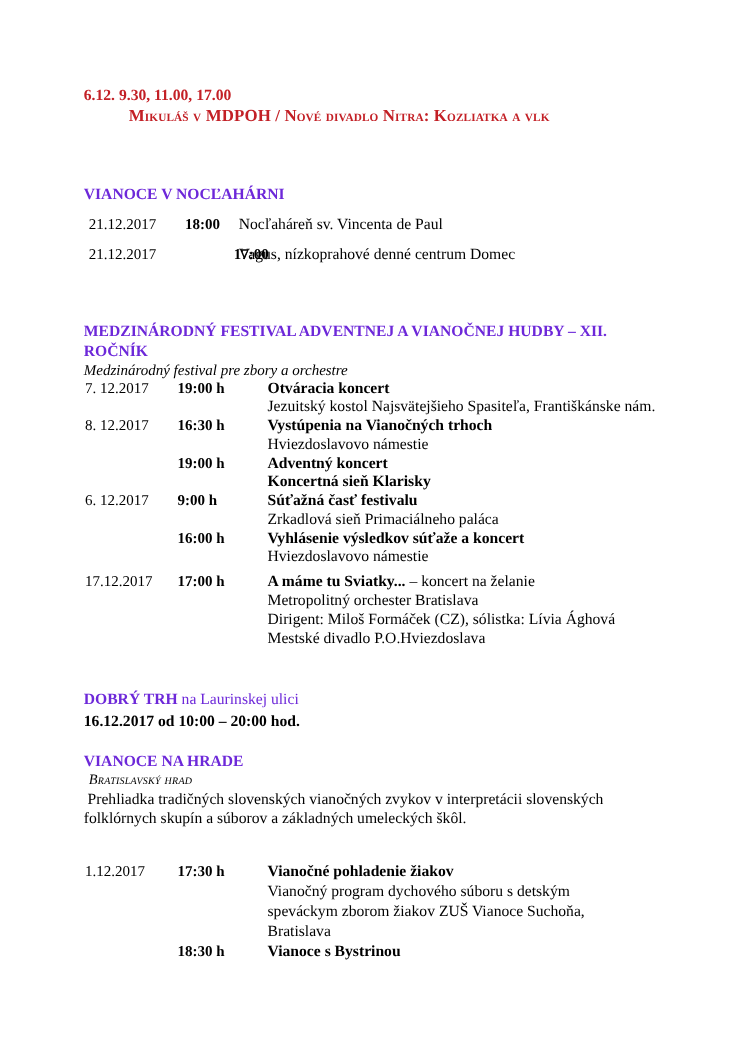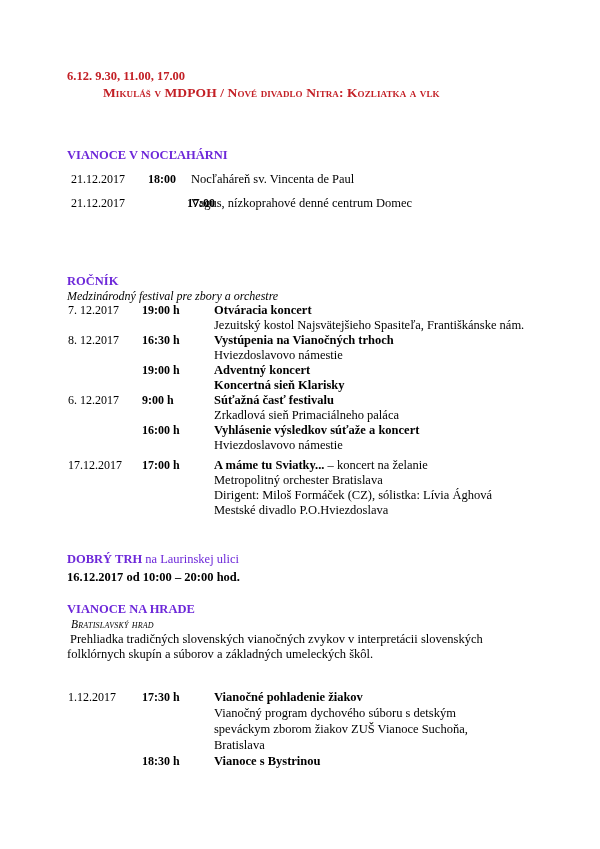--- a/index.html
+++ b/index.html
@@ -119,20 +119,21 @@
     <div class="col-time" style="left:148px; top:171px;">18:00</div>
     <div class="col-desc" style="left:191px; top:171px;">Nocľaháreň sv. Vincenta de Paul</div>
   </div>
 
   <div>
     <div class="col-date" style="left:71px; top:195px;">21.12.2017</div>
     <div class="col-time" style="left:140px; top:195px;margin-left:47px;">17:00</div>
     <div class="col-desc" style="left:191px; top:195px;">Vagus, nízkoprahové denné centrum Domec</div>
   </div>
 
+  <div class="heading-red" style="left:67px; top:257px;">MEDZINÁRODNÝ FESTIVAL ADVENTNEJ A VIANOČNEJ HUDBY – XII.</div>
   <div class="heading-red" style="left:67px; top:273px;">ROČNÍK</div>
 
   <div class="subtitle-ital" style="left:67px; top:289px;">Medzinárodný festival pre zbory a orchestre</div>
 
   <div>
     <div class="col-date" style="left:68px; top:302px;">7. 12.2017</div>
     <div class="col-time" style="left:142px; top:302px;">19:00 h</div>
     <div class="col-desc bold" style="left:214px; top:302px;">Otváracia koncert</div>
     <div class="desc-sub" style="left:214px; top:317px;">Jezuitský kostol Najsvätejšieho Spasiteľa, Františkánske nám.</div>
   </div>

